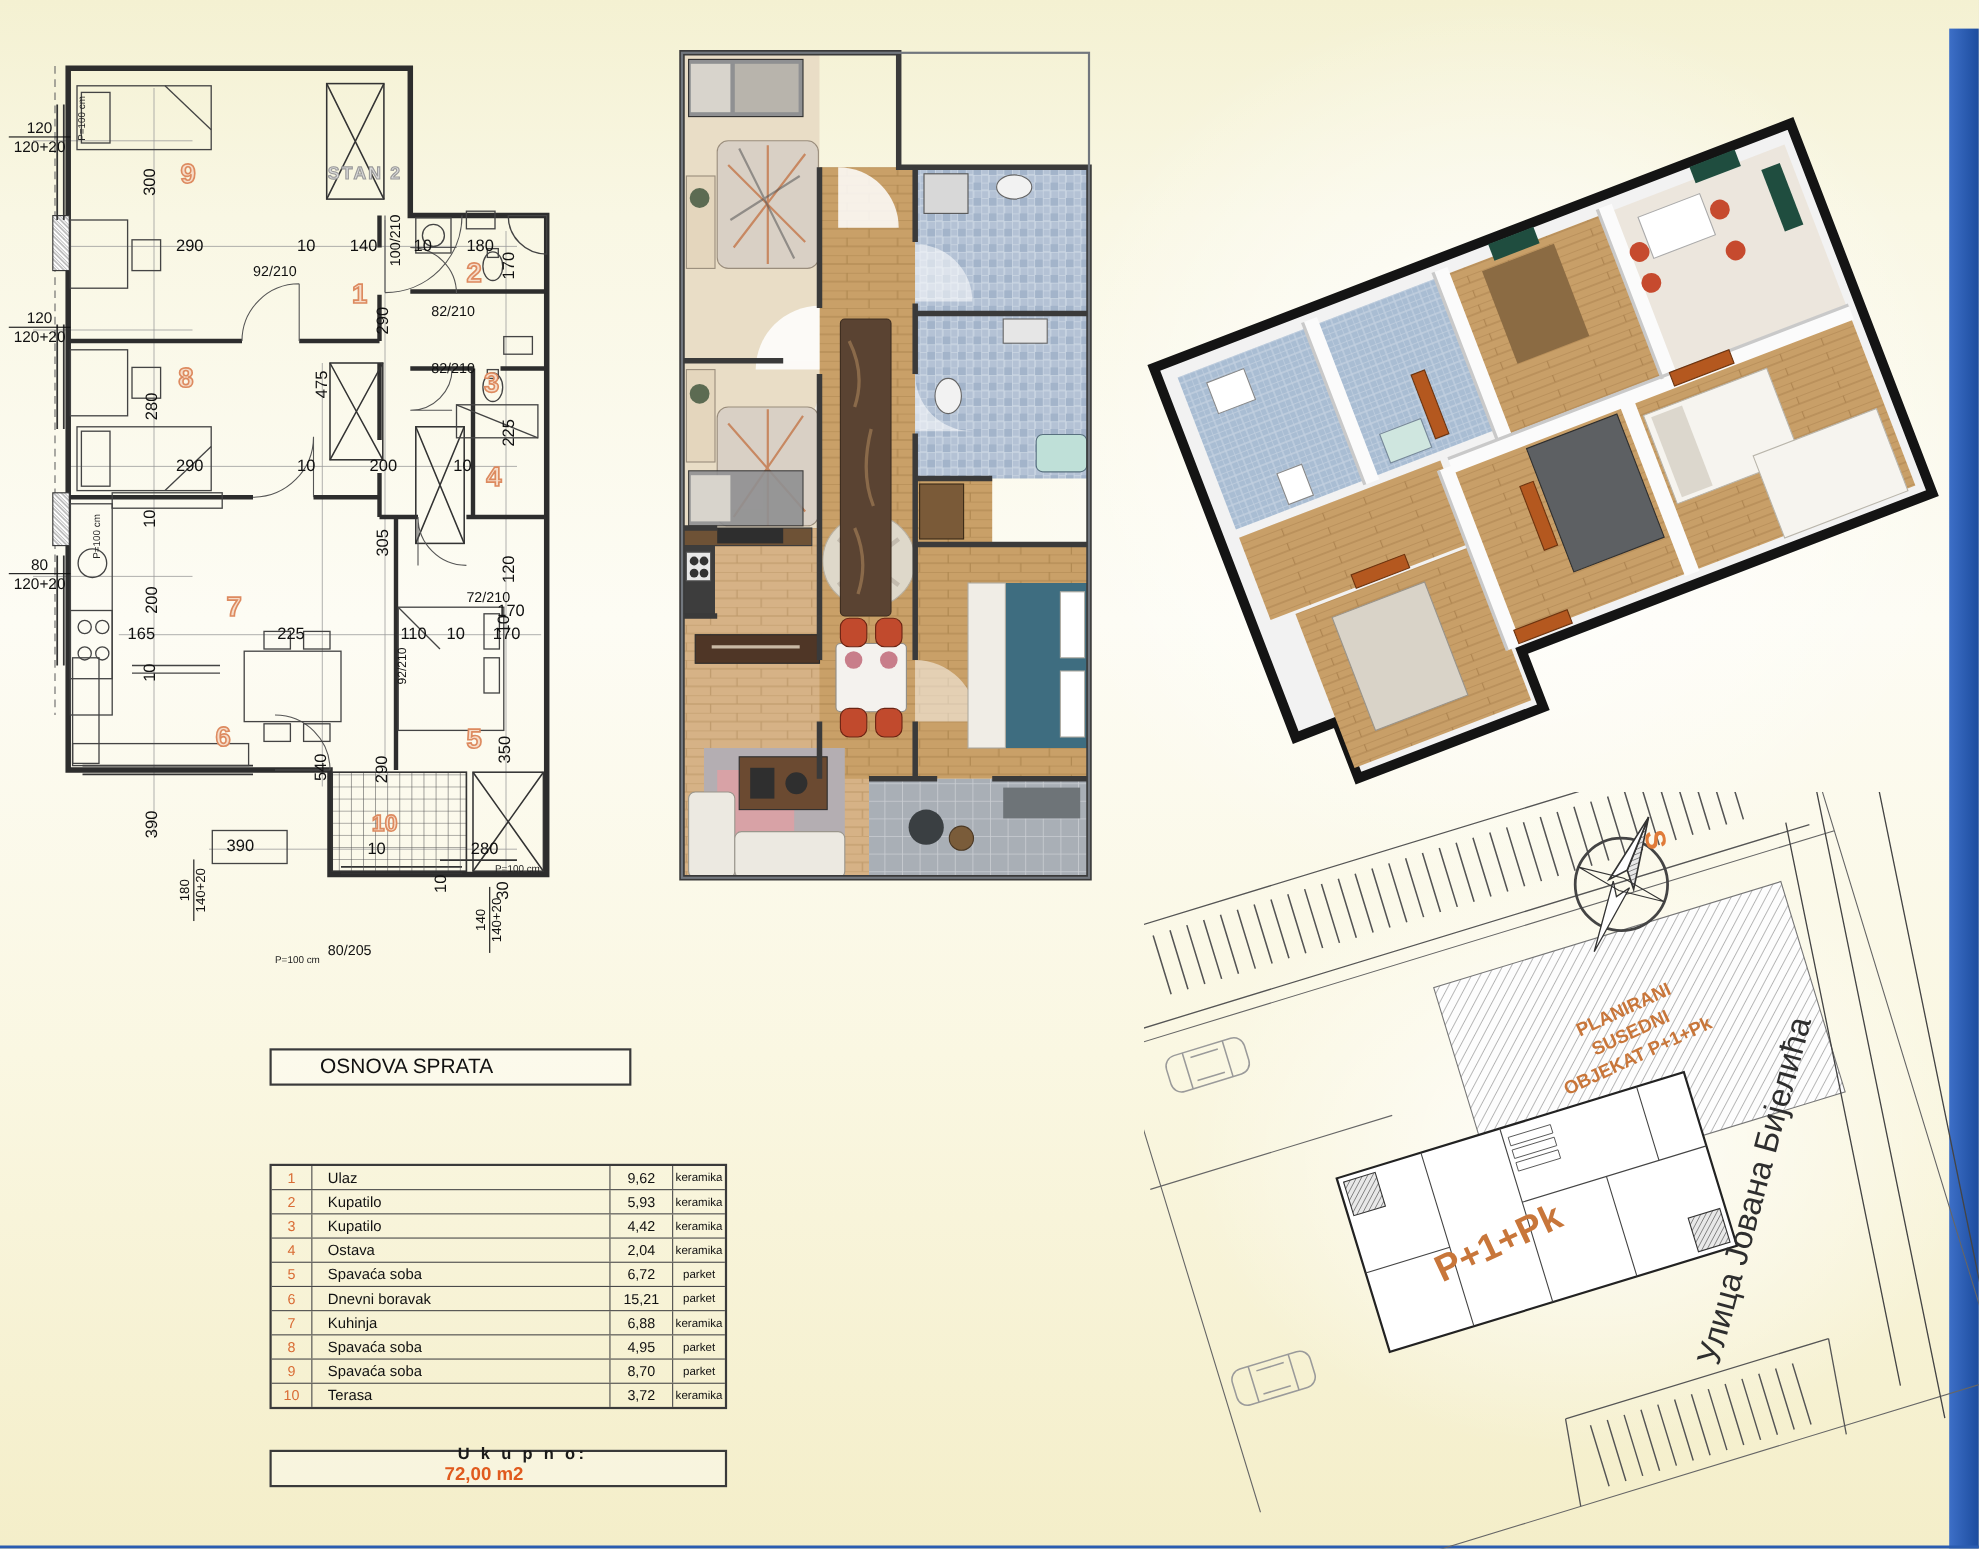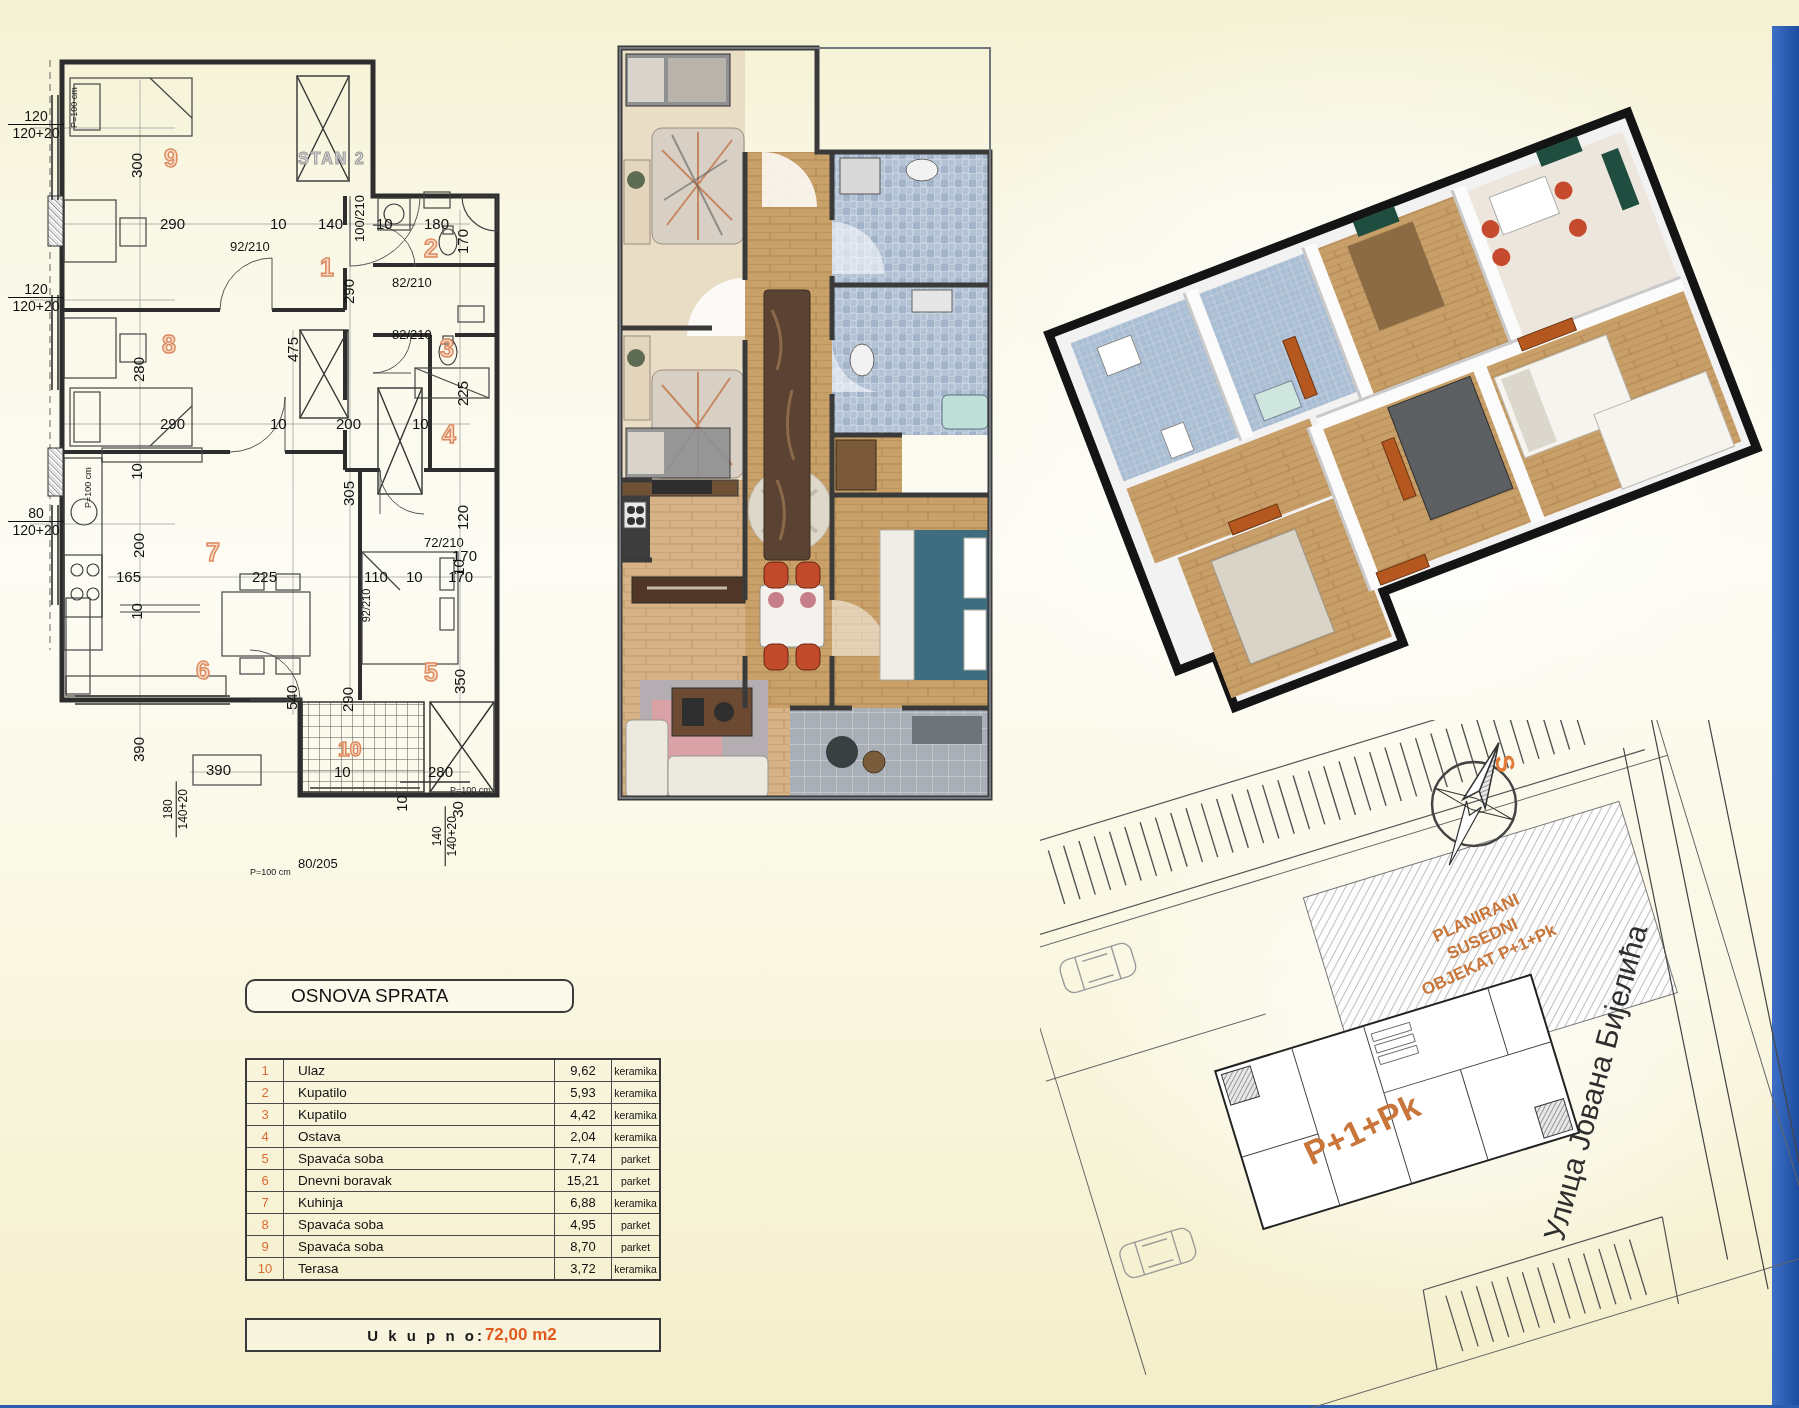--- a/index.html
+++ b/index.html
@@ -26,37 +26,37 @@
   .frac .bot{border-top:1.5px solid #111;display:block;}
   .fracv{transform:rotate(-90deg);transform-origin:center;}
   .room{position:absolute;font-size:25px;font-weight:bold;color:#f6dcc8;
     -webkit-text-stroke:1.5px #dd8a5f;line-height:1;}
   .room.sm{font-size:21px;}
   #stan2-label{position:absolute;left:298px;top:150px;font-size:16px;font-weight:bold;
     letter-spacing:2px;color:#d9d9d9;-webkit-text-stroke:1px #9a9a9a;}
   
   .tbox{position:absolute;background:rgba(255,255,255,.35);border:2px solid #3a3a3a;
     display:flex;align-items:center;}
-  #floor-title-box{left:245px;top:979px;width:325px;height:30px;border-radius:10px;}
+  #floor-title-box{left:245px;top:953px;width:325px;height:30px;}
   #floor-title-box span{font-size:19px;color:#111;padding-left:44px;}
   #stan-table{position:absolute;left:245px;top:1058px;width:412px;border:2px solid #3a3a3a;}
   #stan-table .hdr{height:26px;display:flex;align-items:center;border-bottom:2px solid #3a3a3a;}
   #stan-table .hdr span{font-size:19px;font-weight:bold;color:#111;padding-left:44px;}
   #stan-table .row{display:flex;height:21px;border-bottom:1px solid #4a4a4a;}
   #stan-table .row:last-child{border-bottom:none;}
   #stan-table .c-num{width:36px;border-right:1px solid #4a4a4a;display:flex;align-items:center;
     justify-content:center;font-size:13px;color:#d96c35;}
   #stan-table .c-name{flex:1;border-right:1px solid #4a4a4a;display:flex;align-items:center;
     padding-left:14px;font-size:13.5px;color:#111;}
   #stan-table .c-area{width:56px;border-right:1px solid #4a4a4a;display:flex;align-items:center;
     justify-content:center;font-size:13px;color:#111;}
   #stan-table .c-floor{width:47px;display:flex;align-items:center;justify-content:center;
     font-size:10.5px;color:#111;}
   #total-box{left:245px;top:1318px;width:412px;height:30px;border-width:2.5px;
-    justify-content:center;}
+    justify-content:flex-end;flex-direction:column;}
   #total-box .lbl{font-size:15px;font-weight:bold;letter-spacing:3px;color:#1a1a1a;padding-left:44px;}
   #total-box .val{font-size:17px;font-weight:bold;color:#e05a1e;padding-right:26px;}
   
   .site-orange{fill:#c8763a;font-weight:bold;}
   #street-name{position:absolute;left:1398px;top:1020px;width:420px;font-size:30px;color:#2e2e2e;
     transform:rotate(-75deg);transform-origin:center;white-space:nowrap;}
   #compass-s{position:absolute;left:1496px;top:748px;font-size:26px;font-weight:bold;color:#e07b39;
     transform:rotate(80deg);}
   
   #render3d{left:1020px;top:10px;width:780px;height:780px;}
@@ -543,21 +543,21 @@
     </div>
     <div class="row">
       <div class="c-num">4</div>
       <div class="c-name">Ostava</div>
       <div class="c-area">2,04</div>
       <div class="c-floor">keramika</div>
     </div>
     <div class="row">
       <div class="c-num">5</div>
       <div class="c-name">Spavaća soba</div>
-      <div class="c-area">7,74</div>
+      <div class="c-area">6,72</div>
       <div class="c-floor">parket</div>
     </div>
     <div class="row">
       <div class="c-num">6</div>
       <div class="c-name">Dnevni boravak</div>
       <div class="c-area">15,21</div>
       <div class="c-floor">parket</div>
     </div>
     <div class="row">
       <div class="c-num">7</div>

